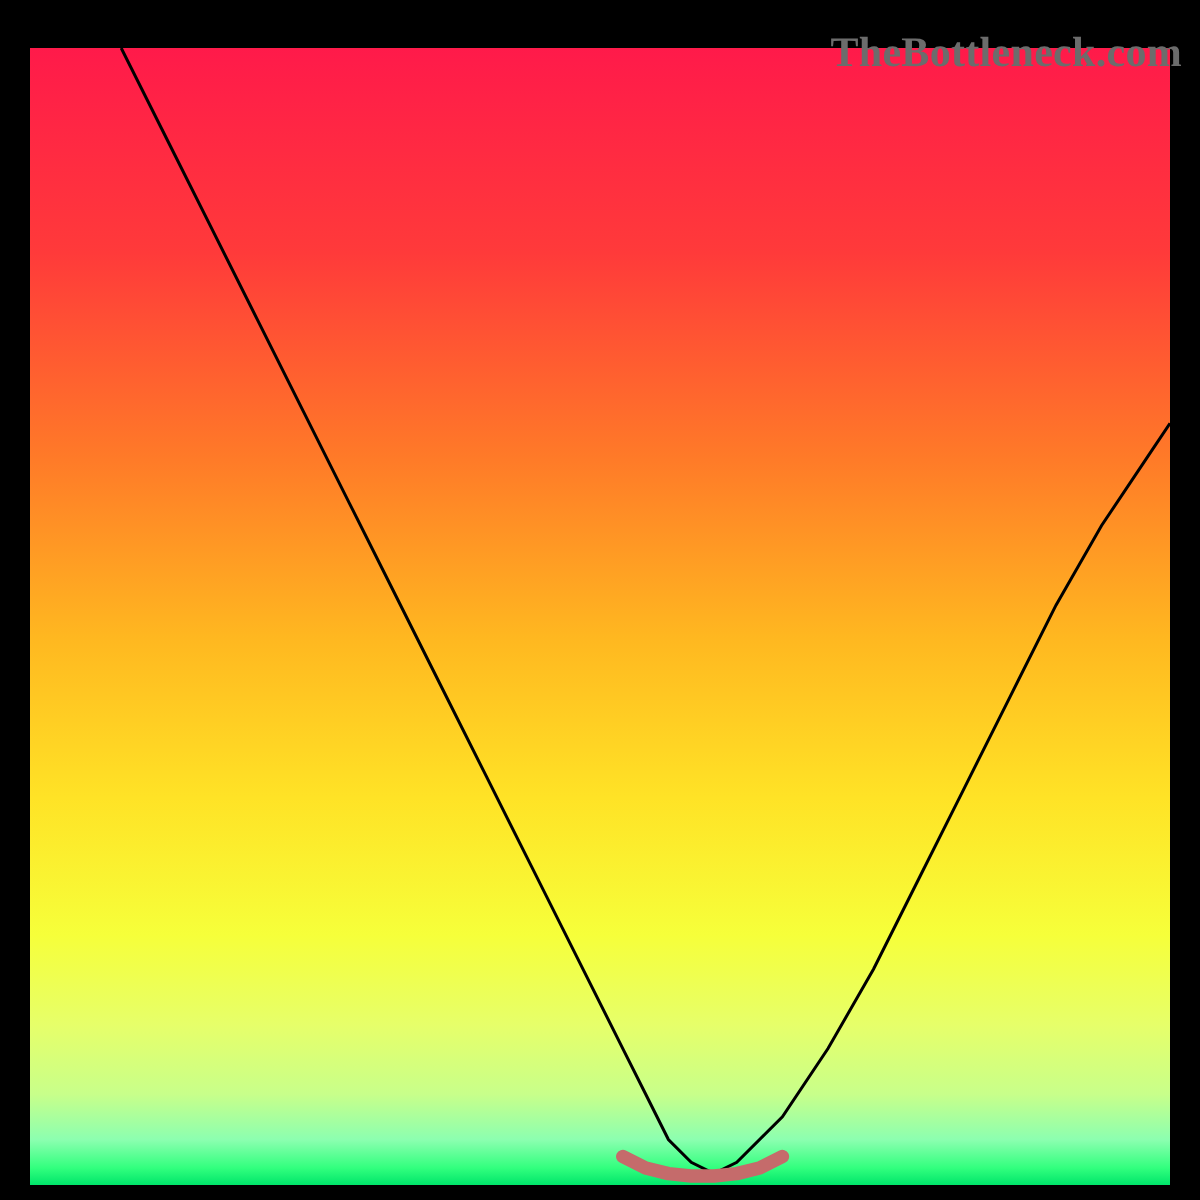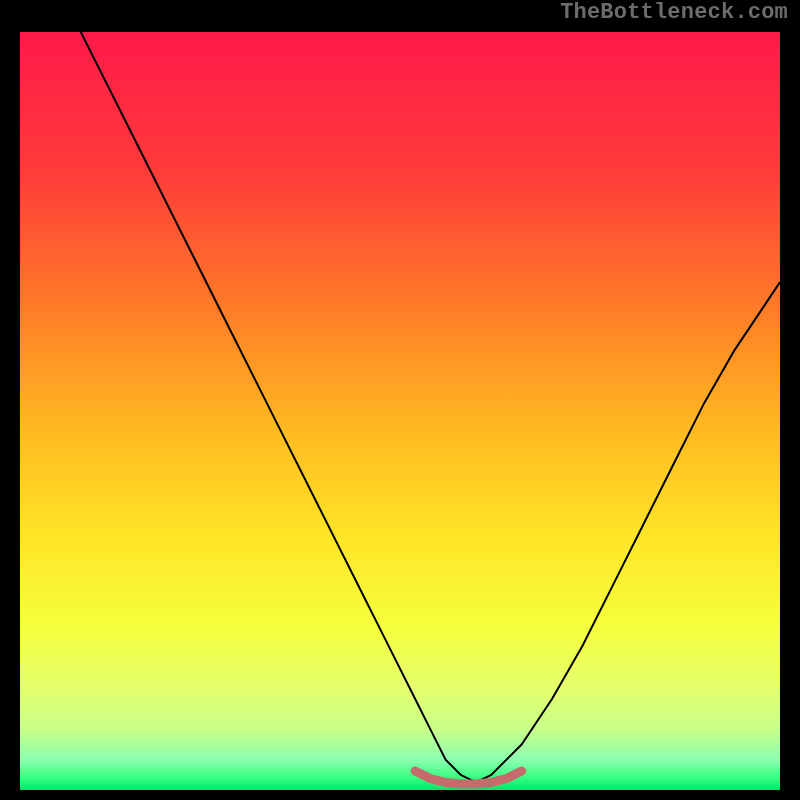--- a/index.html
+++ b/index.html
@@ -11,24 +11,24 @@
     background: #000;
   }
   .container {
     position: relative;
     width: 800px;
     height: 800px;
     background: #000;
   }
   .watermark {
     position: absolute;
-    top: 0;
+    top: 20px;
     right: 12px;
-    font-family: Liberation Mono, monospace;
-    font-size: 22px;
+    font-family: Liberation Serif, serif;
+    font-size: 28px;
     font-weight: 600;
     color: #6c6c6c;
     letter-spacing: 0.2px;
     z-index: 10;
   }
   .plot {
     position: absolute;
     left: 20px;
     top: 32px;
     width: 760px;

